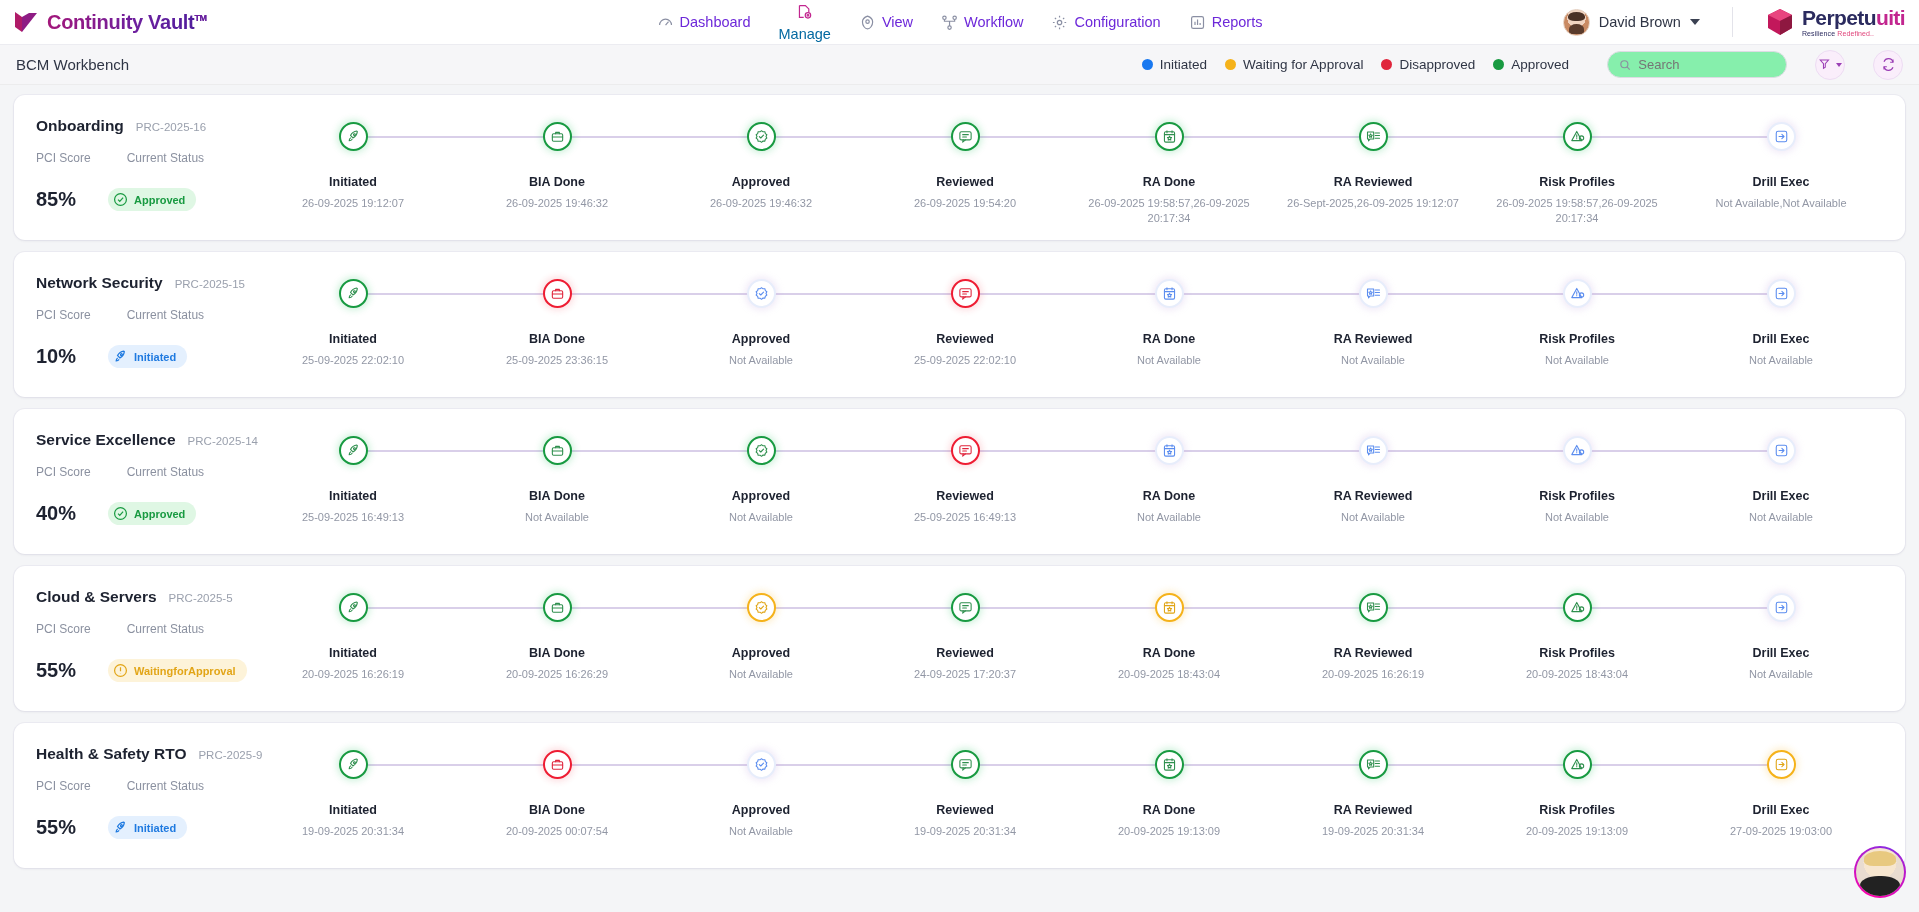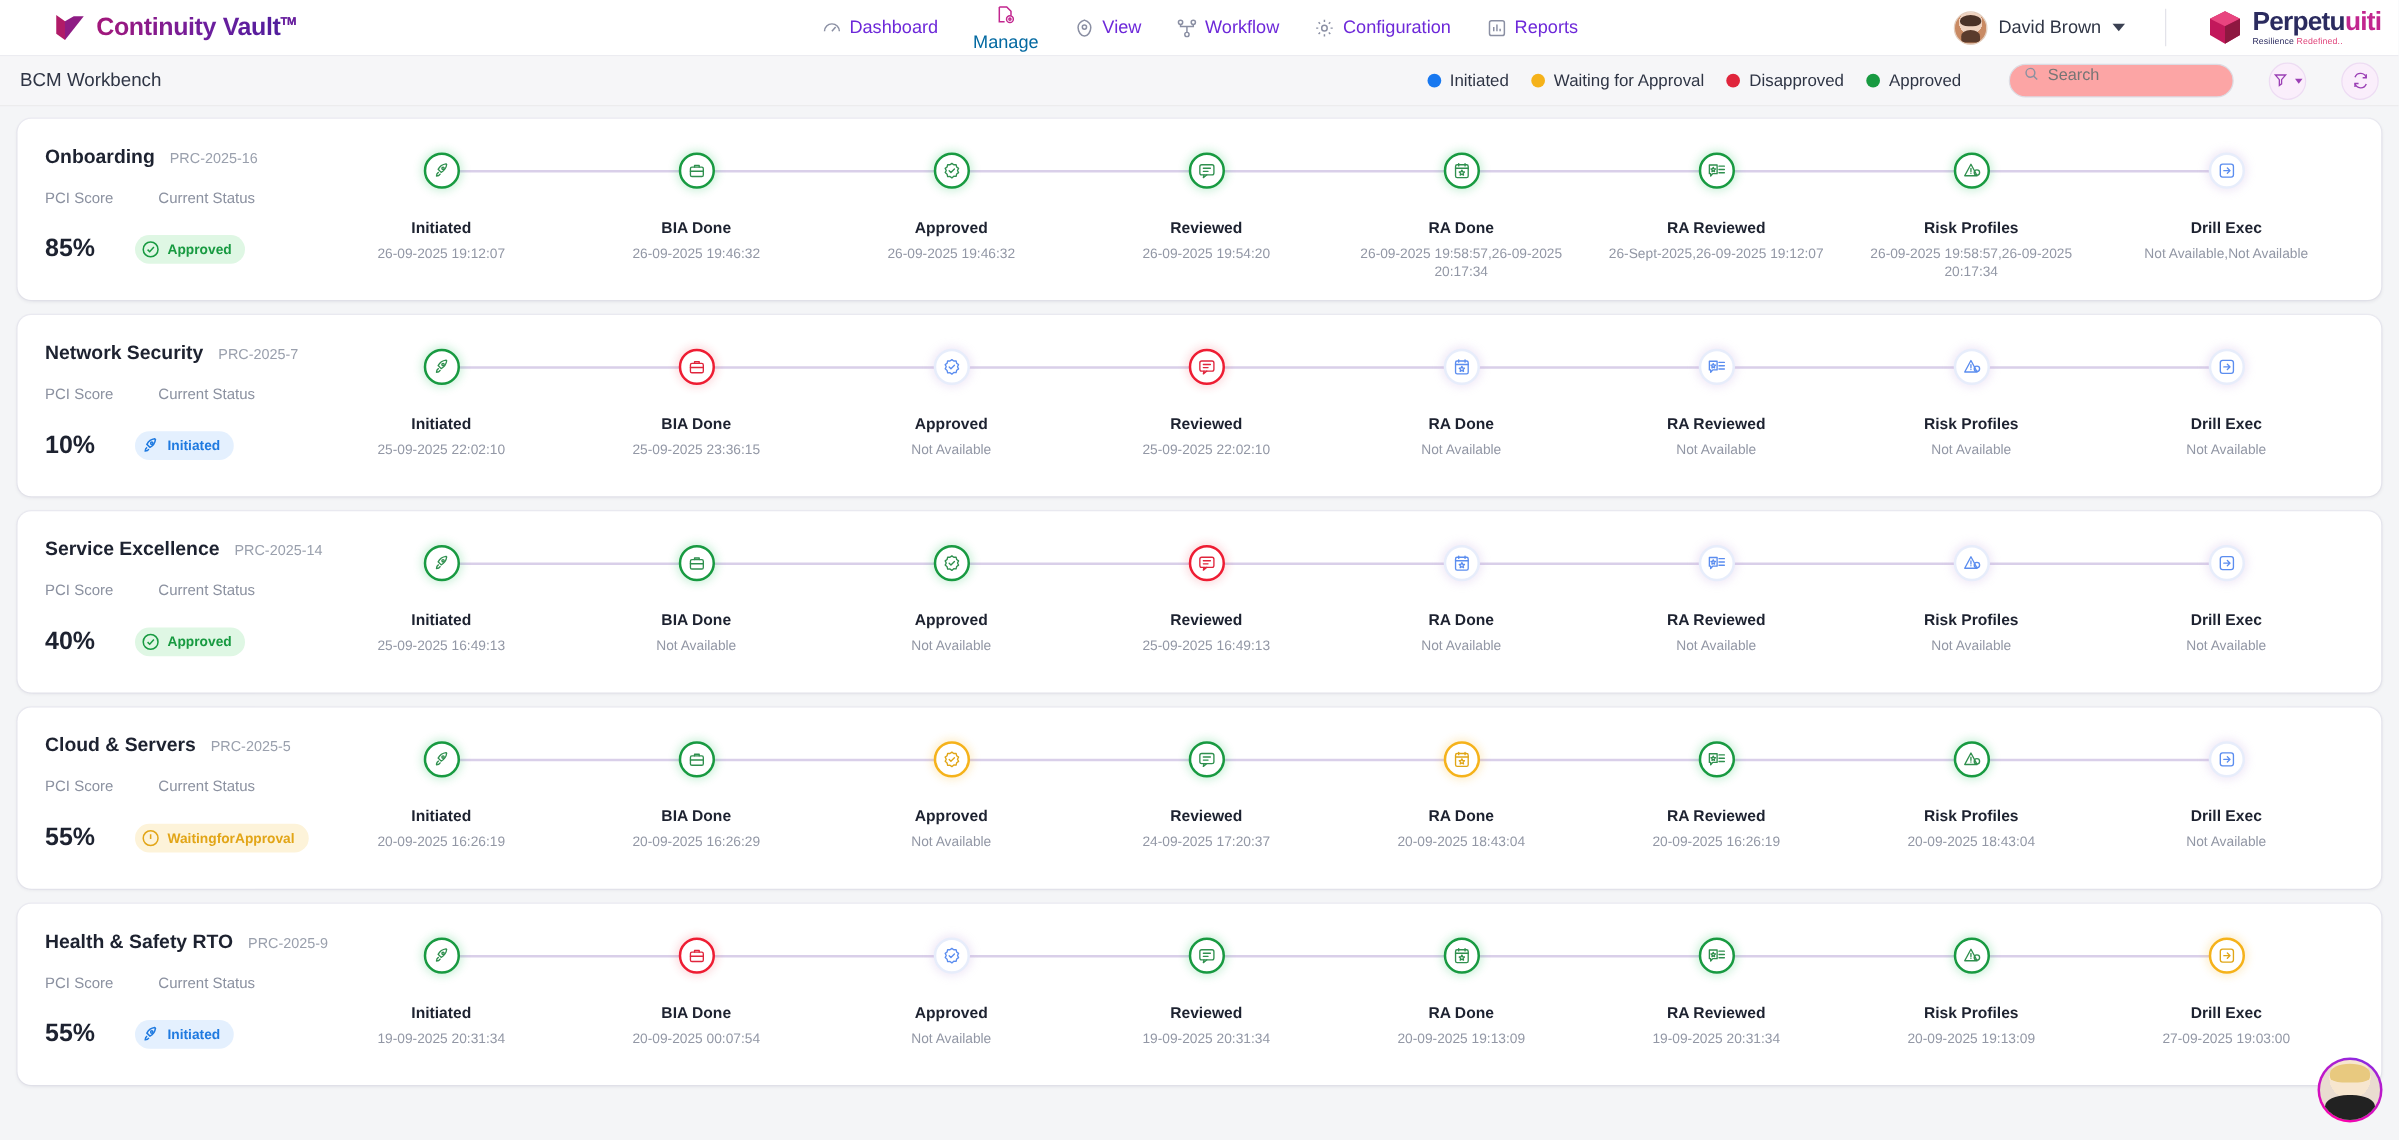--- a/index.html
+++ b/index.html
@@ -9,21 +9,20 @@
     background: #f4f5f7;
     overflow: hidden;
   }
 
   
   .topnav {
     height: 45px; background: #ffffff;
     display: flex; align-items: center;
     border-bottom: 1px solid #ececf1;
     position: relative;
-    padding-left: 30px;
   }
   .brand { display: flex; align-items: center; padding-left: 14px; gap: 7px; }
   .brand-mark { width: 26px; height: 22px; flex: none; }
   .brand-text {
     font-size: 20px; font-weight: bold; letter-spacing: -0.3px;
     background: linear-gradient(90deg,#a3177a 0%,#6d1f9e 55%,#4b1d9c 100%);
     -webkit-background-clip: text; background-clip: text; color: transparent;
     position: relative;
   }
   .brand-tm { font-size: 9px; color: #6d1f9e; vertical-align: super; font-weight: bold; }
@@ -75,22 +74,22 @@
     height: 40px; background: #f6f6f8;
     display: flex; align-items: center; padding: 0 16px;
     border-bottom: 1px solid #ececed;
   }
   .page-title { font-size: 15px; color: #2f3545; }
   .legend { margin-left: auto; display: flex; align-items: center; gap: 18px; }
   .legend-item { display: flex; align-items: center; gap: 7px; font-size: 13.5px; color: #2f3545; white-space: nowrap; }
   .dot { width: 11px; height: 11px; border-radius: 50%; flex: none; }
   .searchbox {
     margin-left: 20px; width: 180px; height: 27px;
-    border: 1px solid #dcdce3; border-radius: 14px; background: #fca5a5;
-    display: flex; align-items: flex-start; gap: 7px; padding: 0 11px;
+    border: 1px solid #dcdce3; border-radius: 14px; background: #86efac;
+    display: flex; align-items: center; gap: 7px; padding: 0 11px;
   }
   .searchbox input {
     border: none; outline: none; font-size: 13px; color: #5d6376;
     width: 100%; background: transparent; font-family: "Liberation Sans", sans-serif;
   }
   .roundbtn {
     width: 30px; height: 30px; border-radius: 50%;
     background: #faeefb; border: 1px solid #eddcf3;
     display: flex; align-items: center; justify-content: center;
     margin-left: 10px; cursor: pointer; flex: none;
@@ -443,21 +442,21 @@
           </div>
           <div class="s-label">Drill Exec</div>
           <div class="s-date">Not Available,Not Available</div>
         </div>
       </div>
     </div>
     <div class="card">
       <div class="card-left">
         <div class="ct-row">
           <span class="c-title">Network Security</span>
-          <span class="c-code">PRC-2025-7</span>
+          <span class="c-code">PRC-2025-15</span>
         </div>
         <div class="cl-row2">
           <span class="cl-lbl">PCI Score</span>
           <span class="cl-lbl">Current Status</span>
         </div>
         <div class="cl-row3">
           <span class="pci">10%</span>
           <span class="badge initiated">
             <svg class="bic" viewBox="0 0 16 16" fill="none" stroke="currentColor" stroke-width="1.3">
               <path d="M11.5 2.2c-3 .4-5.4 2.3-6.7 4.7l2.6 2.6c2.4-1.3 4.3-3.7 4.7-6.7z"></path>

